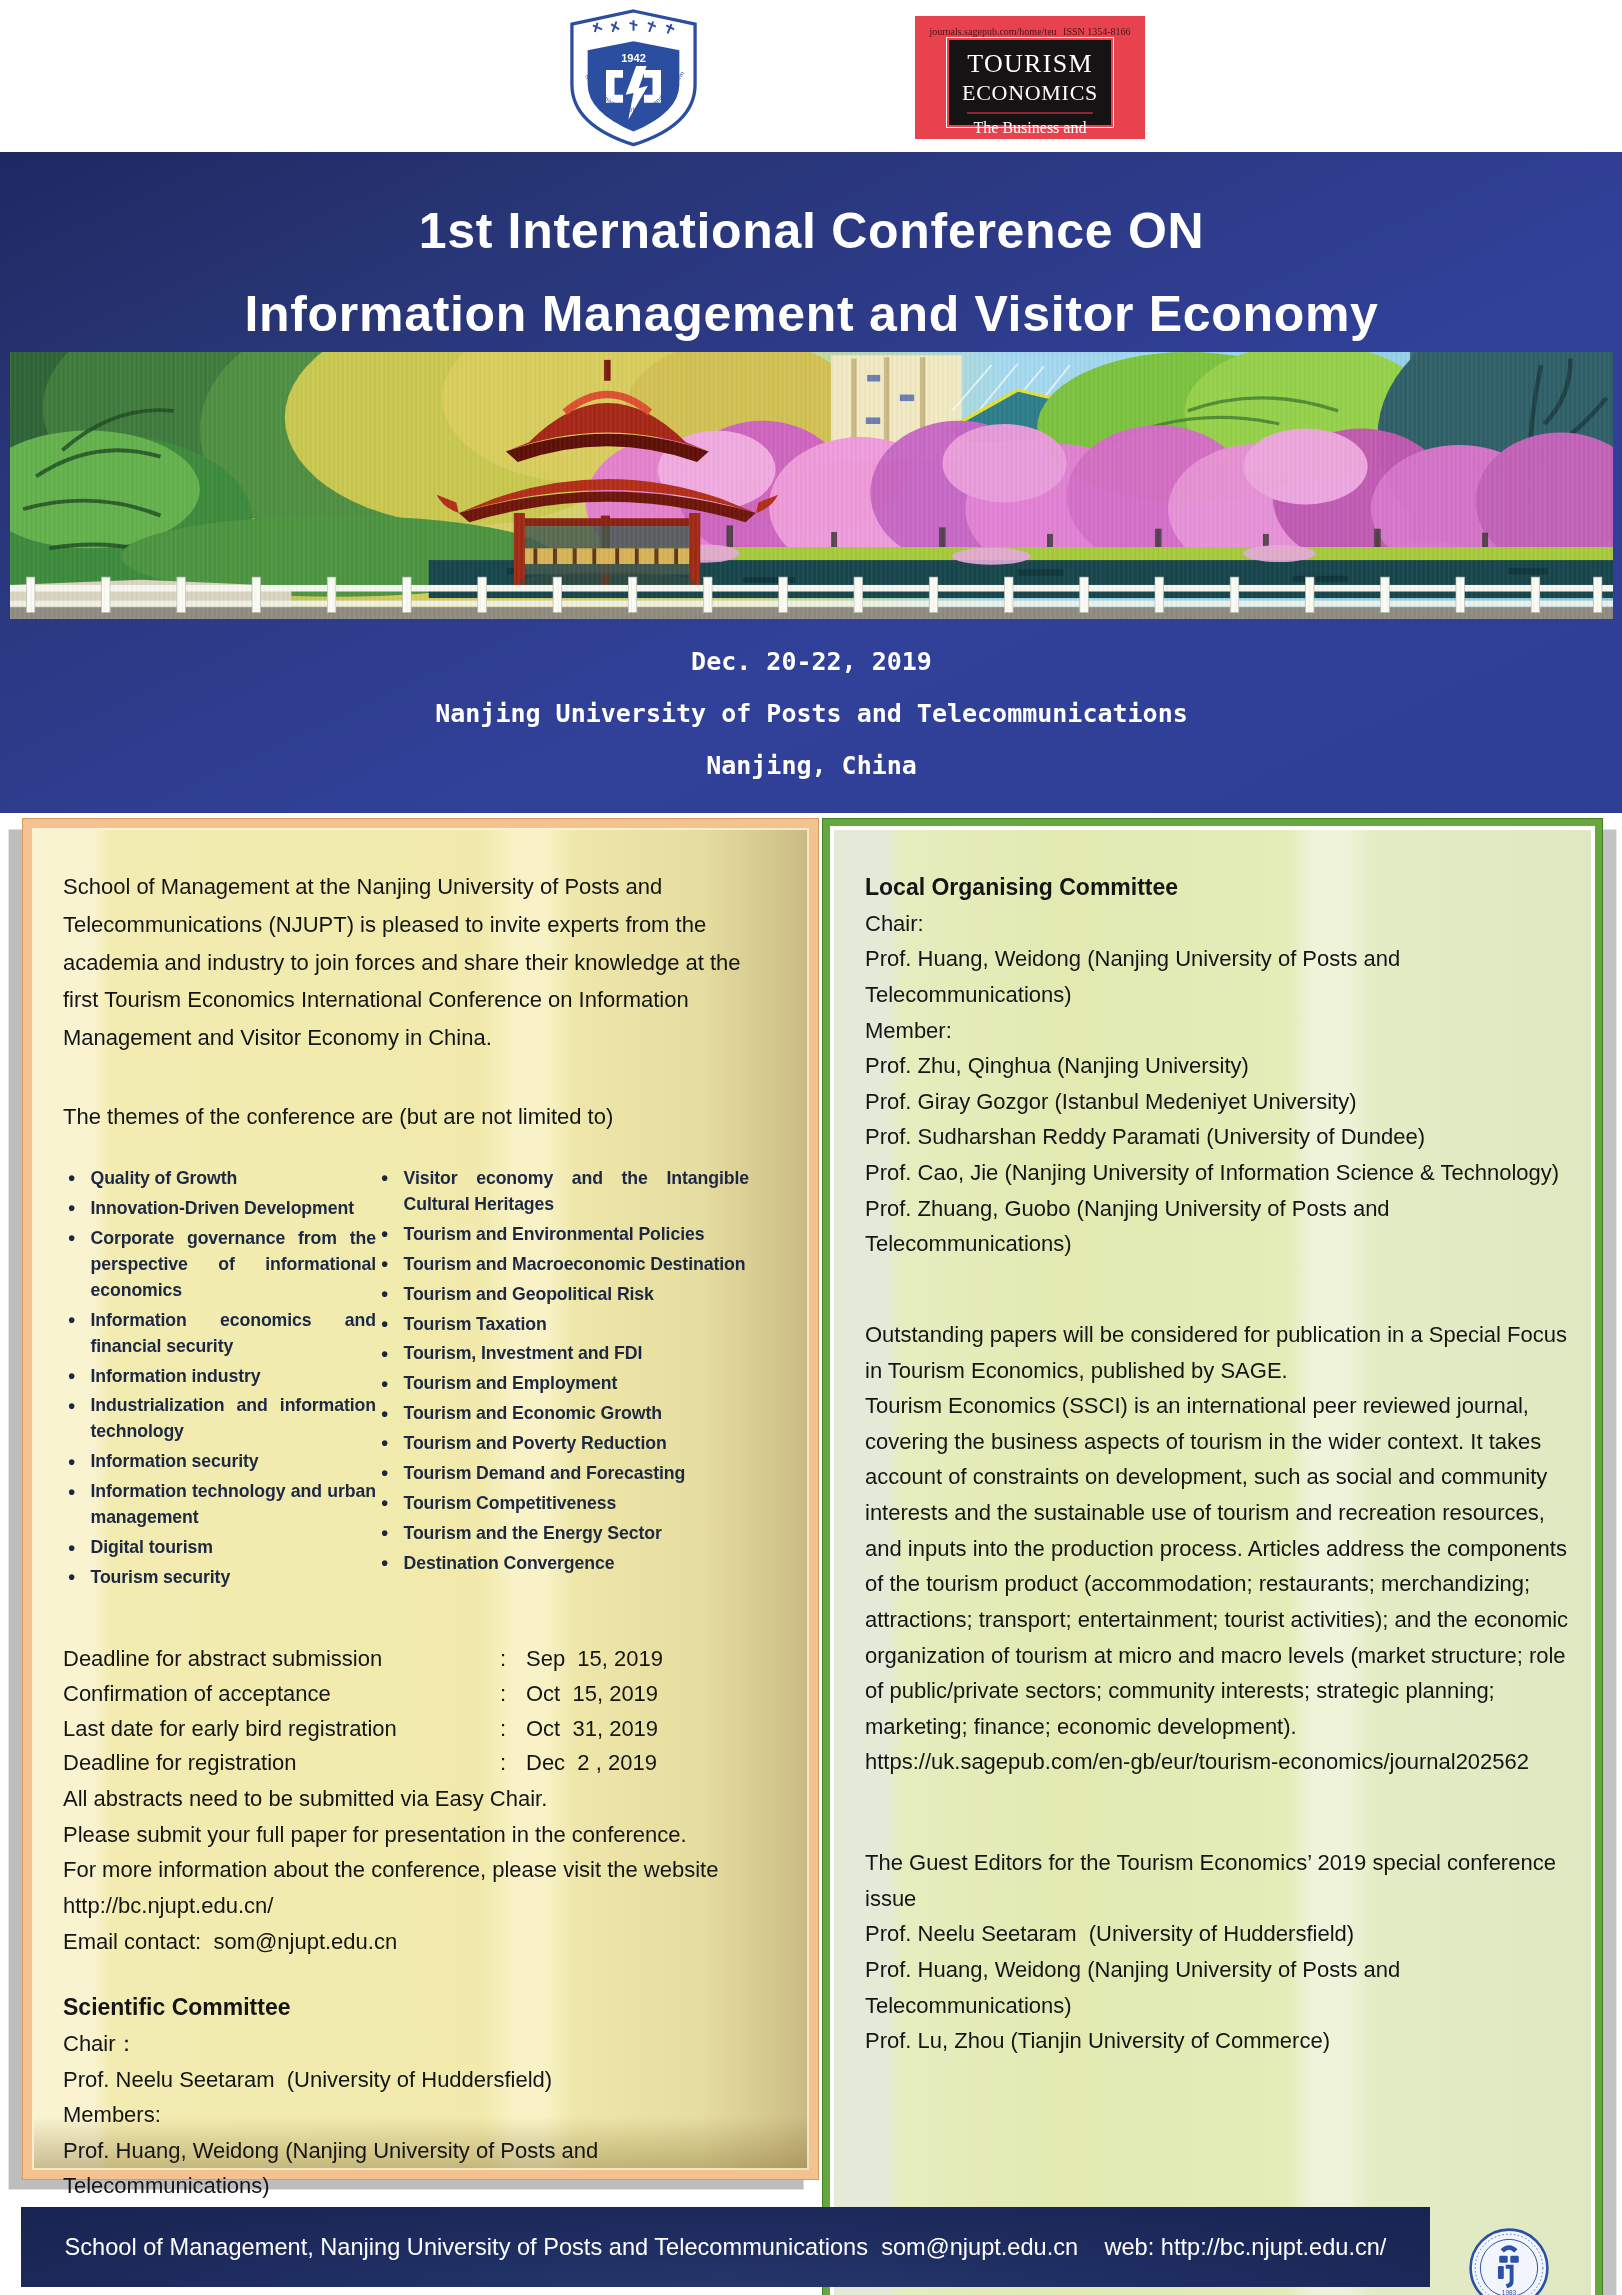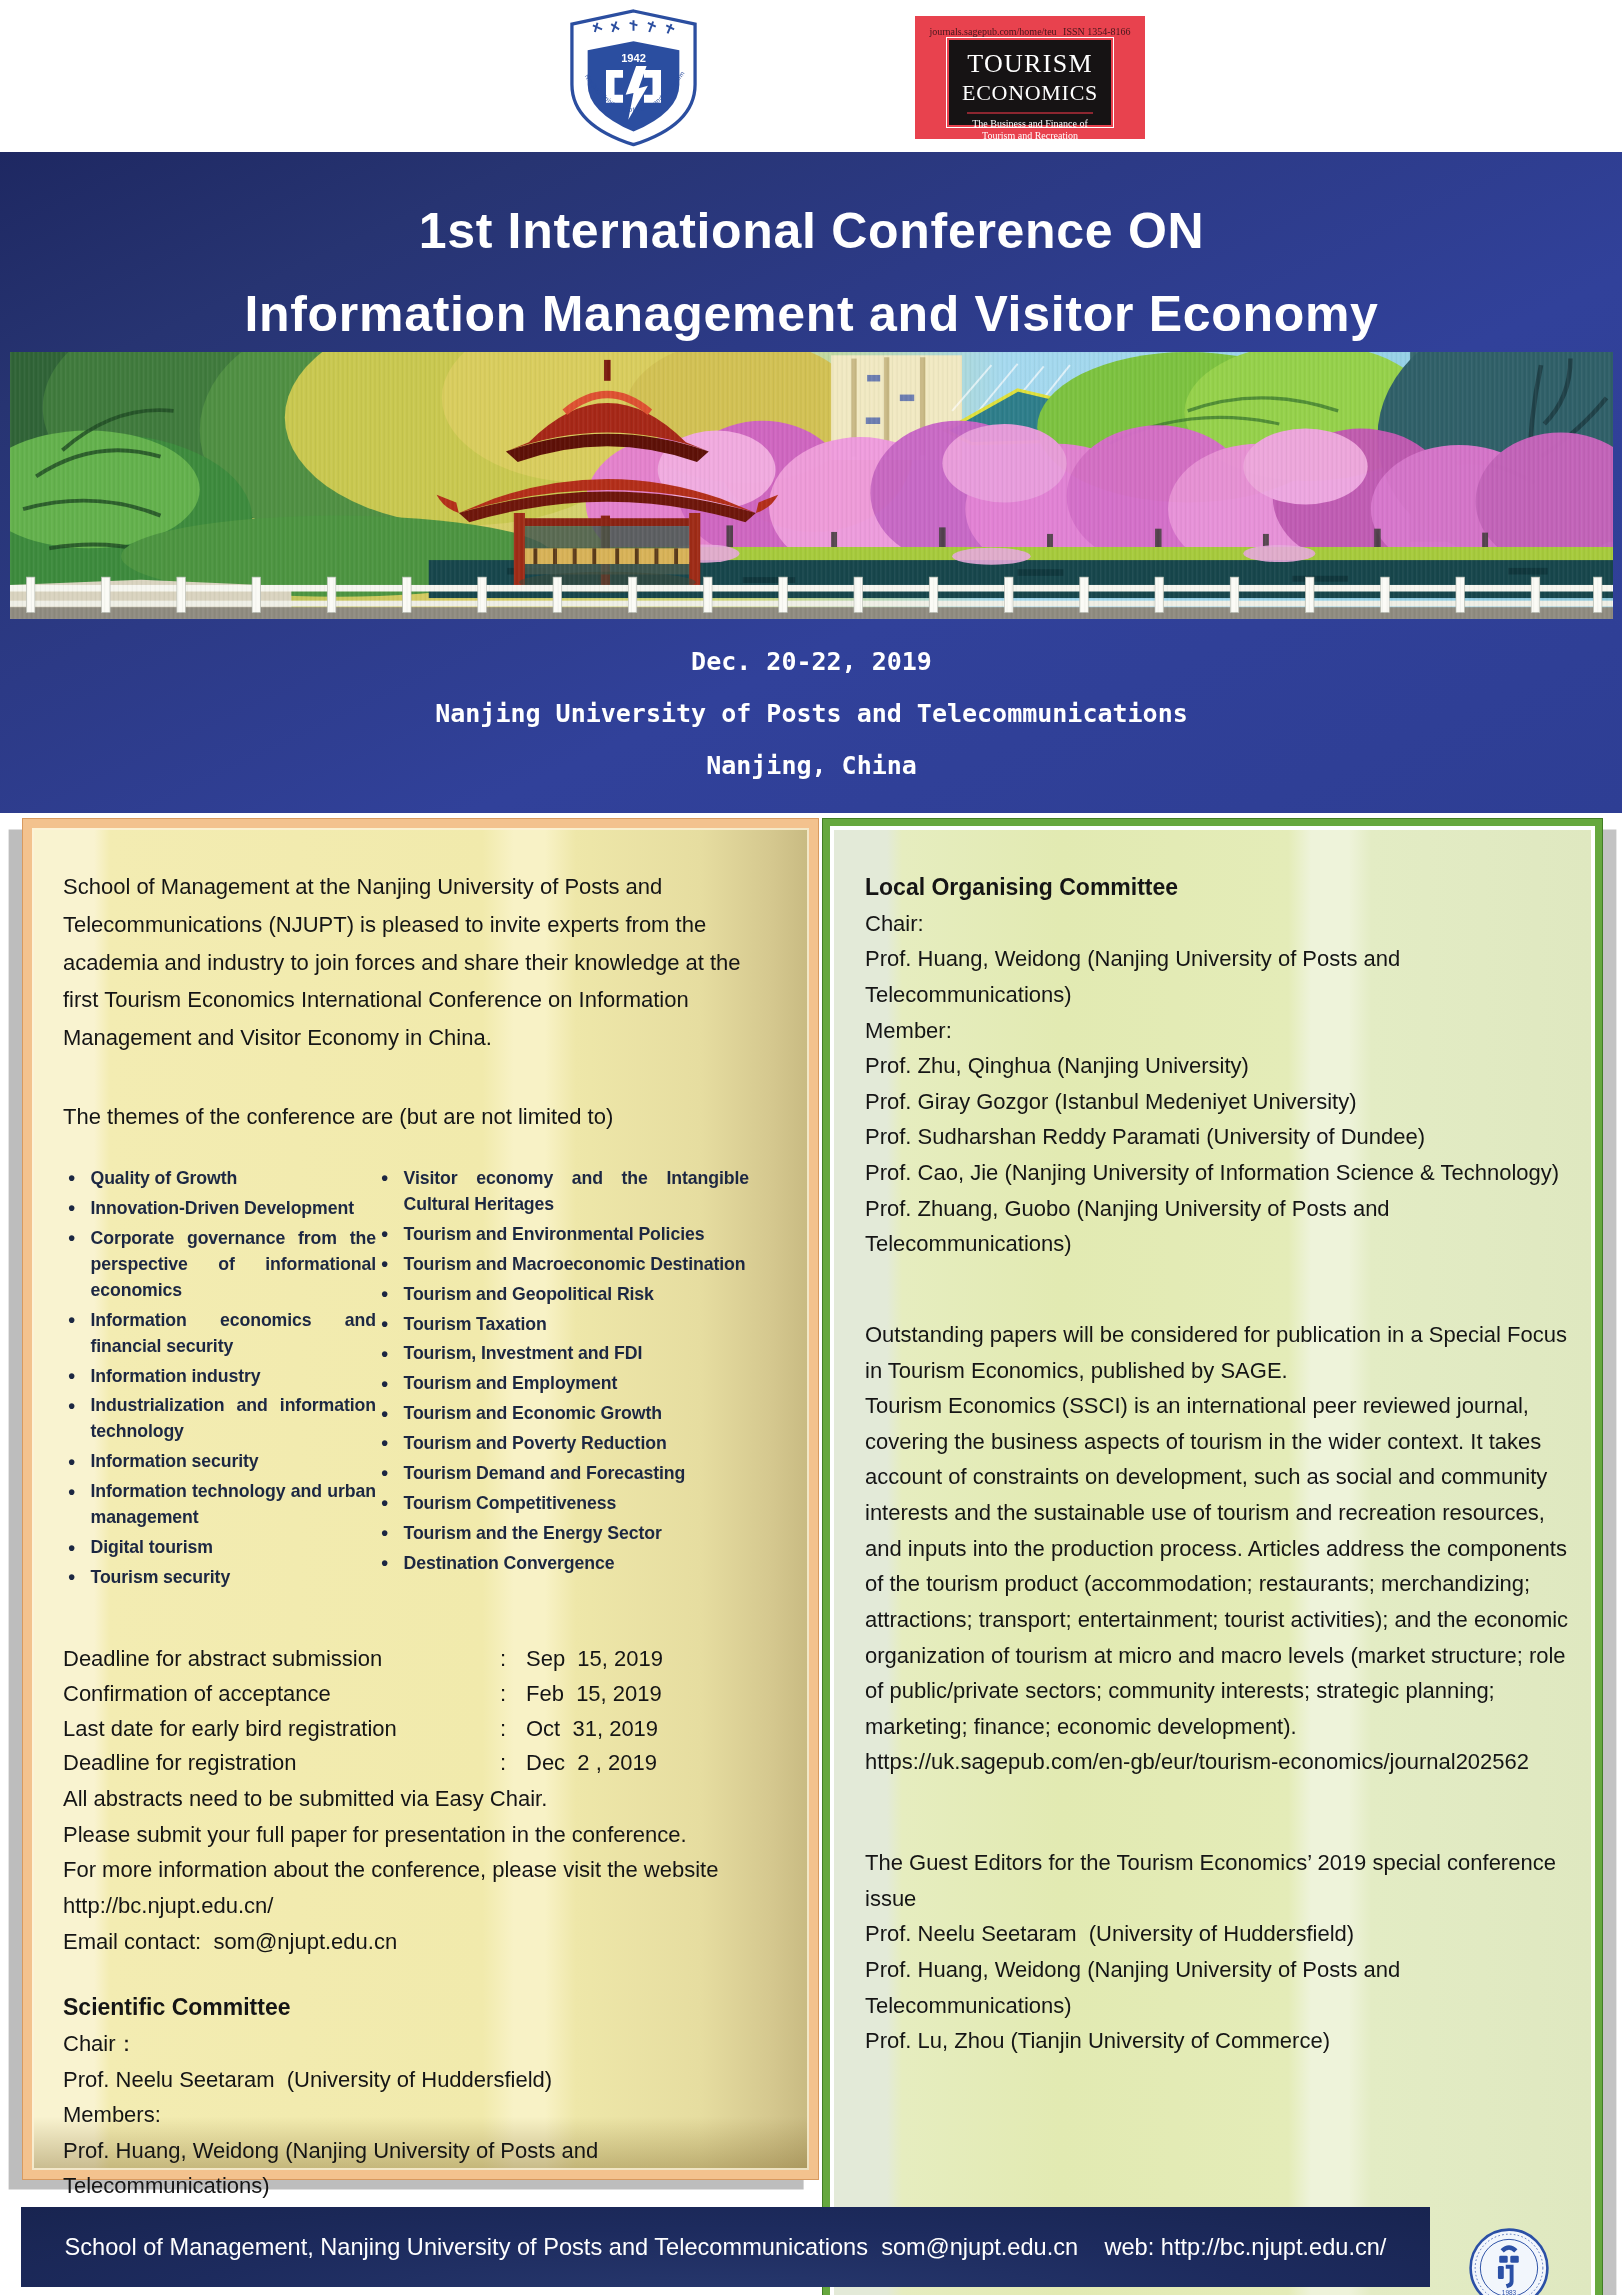--- a/index.html
+++ b/index.html
@@ -7,21 +7,21 @@
 
   
   .top-area{position:absolute;left:0;top:0;width:1623px;height:152px;background:#ffffff;}
   .crest{position:absolute;left:568px;top:6.5px;width:131px;height:141px;}
   .journal-cover{position:absolute;left:915px;top:16.4px;width:230px;height:123px;background:#e8424e;font-family:"Liberation Serif",serif;}
   .cover-top{position:absolute;top:10px;left:14.4px;right:14.4px;display:flex;justify-content:space-between;color:#43161b;font-size:10px;align-items:center;}
   .cover-black{position:absolute;left:34px;right:34px;top:23.6px;bottom:14.4px;background:#161314;outline:1.3px solid #ffffff;outline-offset:2px;text-align:center;color:#fff;}
   .cover-black .t1{margin-top:9.2px;font-size:26px;letter-spacing:1.3px;}
   .cover-black .t2{font-size:22px;letter-spacing:0.7px;margin-top:1.3px;}
   .cover-rule{width:78%;height:2px;background:#8c2630;margin:5.2px auto 3.9px auto;}
-  .cover-sub{font-size:10px;line-height:1.25;}
+  .cover-sub{font-size:16px;line-height:1.25;}
 
   
   .banner{position:absolute;left:0;top:152px;width:1623px;height:662px;
     background:linear-gradient(155deg,#1e2862 0%,#273472 18%,#2c3a86 38%,#31419a 62%,#2e3e94 100%);}
   .title{width:100%;text-align:center;color:#ffffff;font-weight:bold;font-size:50px;letter-spacing:0.7px;line-height:1;}
   .title-1{padding-top:54px;}
   .title-2{padding-top:33px;}
 
   .painting{position:absolute;left:9.8px;top:200px;width:1603px;height:267px;overflow:hidden;}
   .painting svg{display:block;}
@@ -347,21 +347,21 @@
 
       <div class="keydates">
         <div class="kd-row">
           <span class="kd-label">Deadline for abstract submission</span>
           <span class="kd-colon">:</span>
           <span class="kd-value">Sep  15, 2019</span>
         </div>
         <div class="kd-row">
           <span class="kd-label">Confirmation of acceptance</span>
           <span class="kd-colon">:</span>
-          <span class="kd-value">Feb  15, 2019</span>
+          <span class="kd-value">Oct  15, 2019</span>
         </div>
         <div class="kd-row">
           <span class="kd-label">Last date for early bird registration</span>
           <span class="kd-colon">:</span>
           <span class="kd-value">Oct  31, 2019</span>
         </div>
         <div class="kd-row">
           <span class="kd-label">Deadline for registration</span>
           <span class="kd-colon">:</span>
           <span class="kd-value">Dec  2 , 2019</span>

